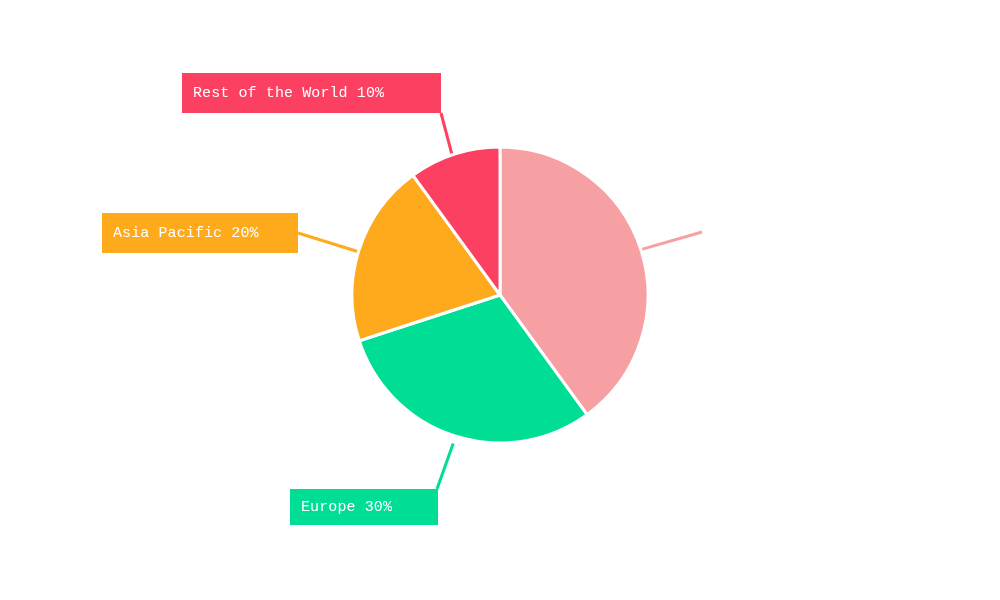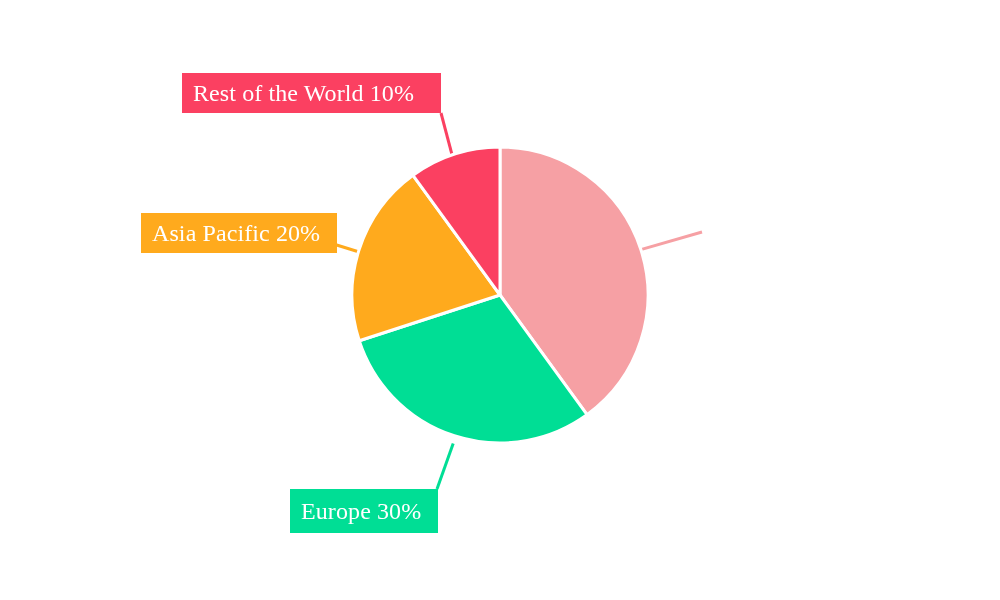--- a/index.html
+++ b/index.html
@@ -37,22 +37,22 @@
     stroke-width: 3;
     fill: none;
     stroke-linecap: butt;
   }
   .slice-label {
     position: absolute;
     box-sizing: border-box;
     display: flex;
     align-items: center;
     color: #ffffff;
-    font-family: Liberation Serif, serif;
-    font-size: 24px;
+    font-family: Liberation Mono, monospace;
+    font-size: 15px;
     font-weight: 400;
     letter-spacing: 0.1px;
     white-space: nowrap;
     padding: 16px 11px;
     line-height: 1;
   }
 </style>
 </head>
 <body>
 
@@ -72,22 +72,22 @@
       <path class="pie-slice" d="M 500 295 L 586.99 414.73 A 148 148 0 0 1 359.24 340.73 Z" fill="#00de95"></path>
       <path class="pie-slice" d="M 500 295 L 359.24 340.73 A 148 148 0 0 1 413.01 175.27 Z" fill="#ffaa1d"></path>
       <path class="pie-slice" d="M 500 295 L 413.01 175.27 A 148 148 0 0 1 500.00 147.00 Z" fill="#fb4061"></path>
     </g>
   </svg>
 
   <div class="slice-label" style="left:182px; top:73px; width:259px; height:40px; background:#fb4061;">
     <span>Rest of the World 10%</span>
   </div>
 
-  <div class="slice-label" style="left:102px; top:213px; width:196px; height:40px; background:#ffaa1d;margin-left:39px;">
+  <div class="slice-label" style="left:102px; top:213px; width:196px; height:40px; background:#ffaa1d;">
     <span>Asia Pacific 20%</span>
   </div>
 
 
-  <div class="slice-label" style="left:290px; top:489px; width:148px; height:44px; background:#00de95;">
+  <div class="slice-label" style="left:290px; top:489px; width:148px; height:36px; background:#00de95;">
     <span>Europe 30%</span>
   </div>
 
 </div>
 
 </body></html>

